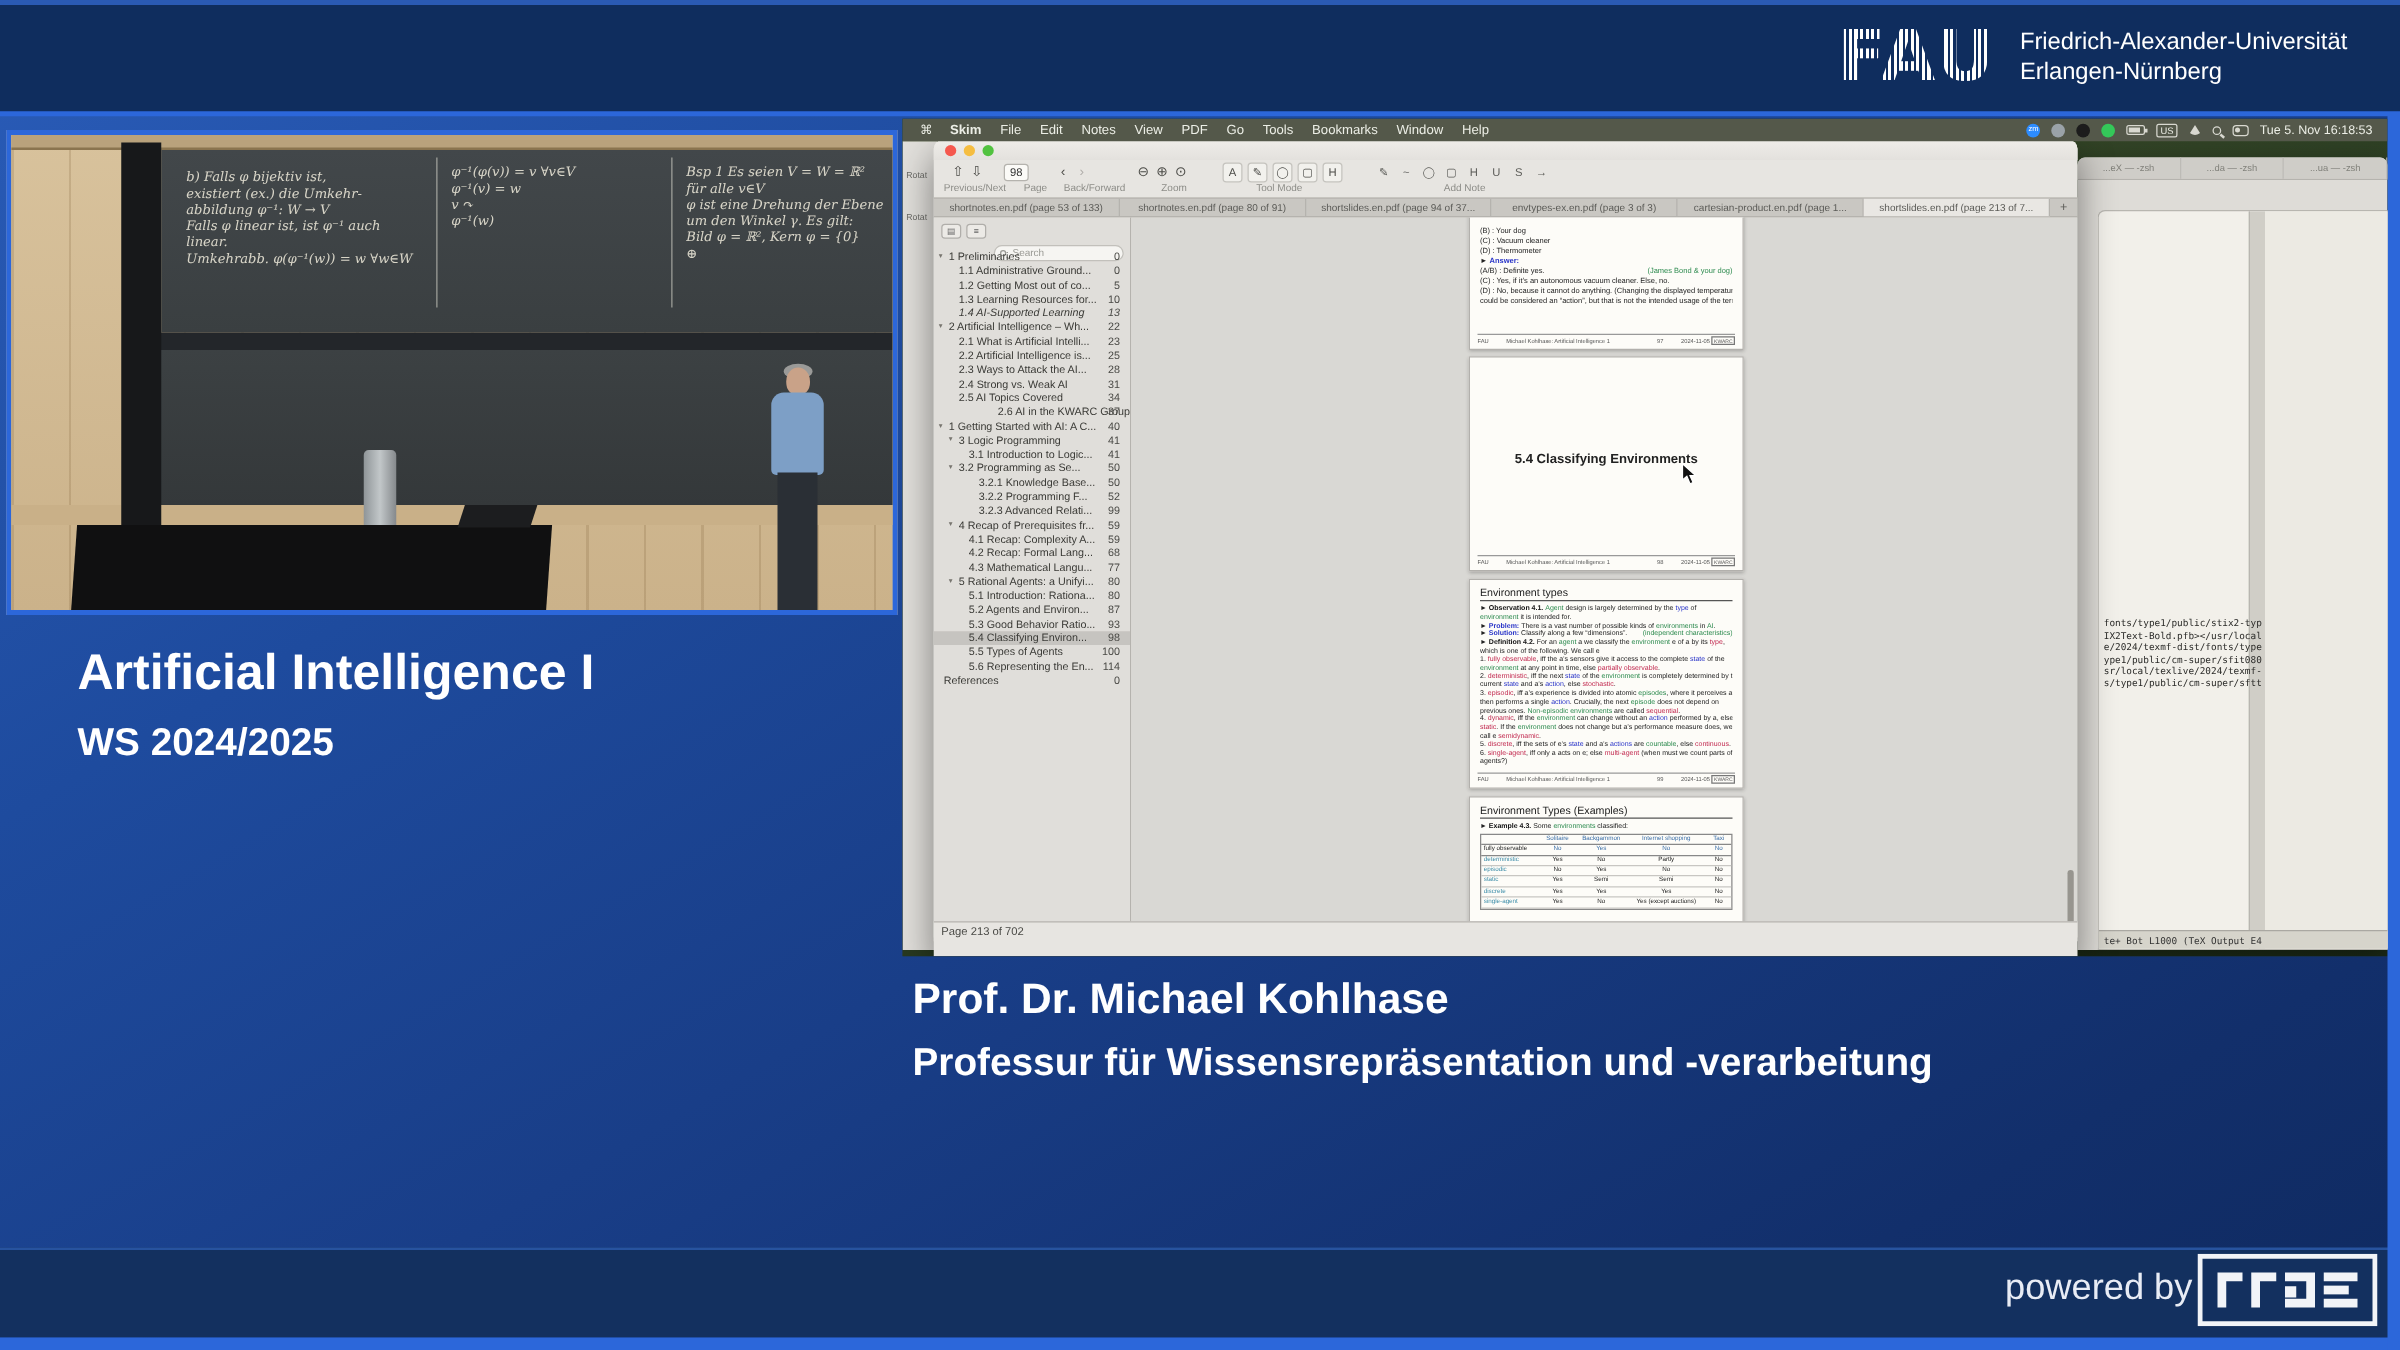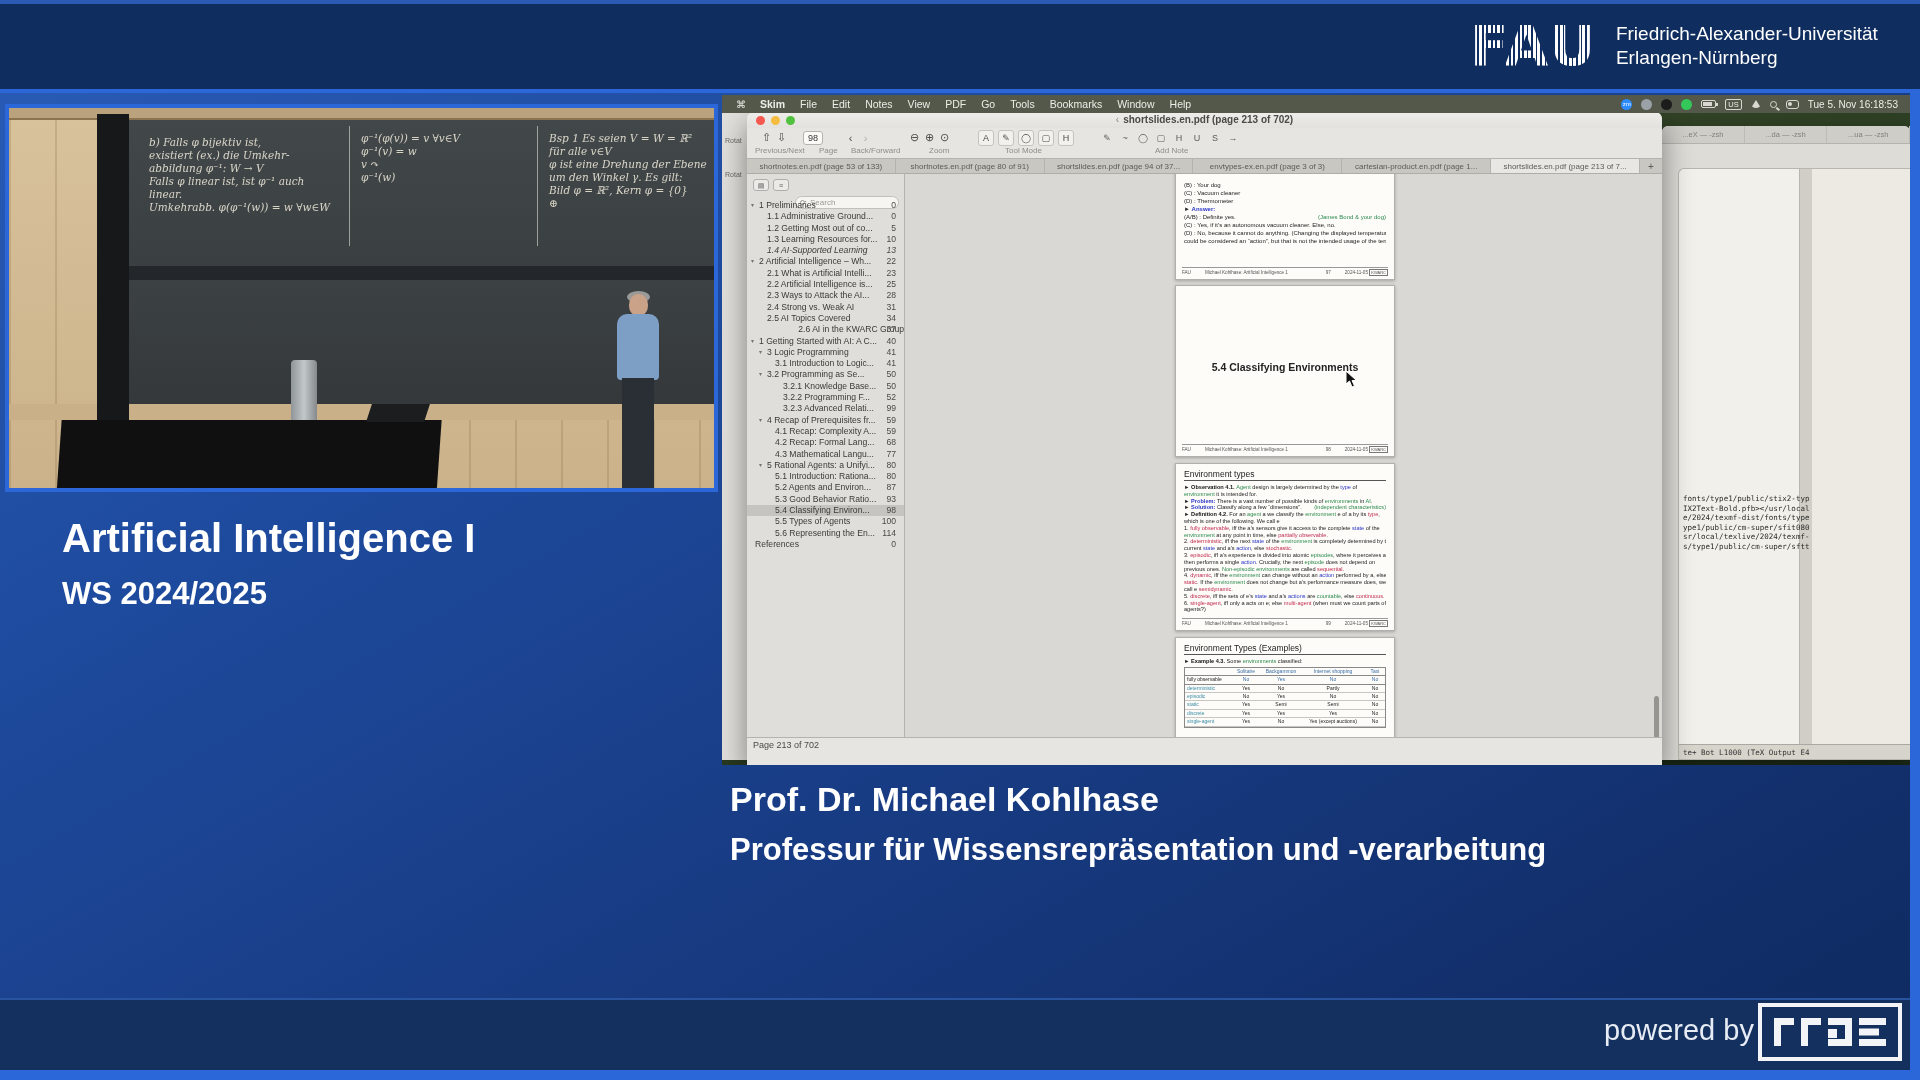--- a/index.html
+++ b/index.html
@@ -253,21 +253,20 @@
         </div>
         <div class="modeline">te+   Bot   L1000   (TeX Output E4</div>
       </div>
     </div>
 
     <div class="skim">
       <div class="titlebar">
         <span class="tl r"></span>
         <span class="tl y"></span>
         <span class="tl g"></span>
-        <div class="wtitle"><span class="bk">‹</span><span>shortslides.en.pdf (page 213 of 702)</span></div>
       </div>
       <div class="toolbar">
         <div class="tb-icons">
           <span class="ic" style="margin-left:12px;">⇧</span>
           <span class="ic">⇩</span>
           <span class="pagebox" style="margin-left:14px;">98</span>
           <span class="ic" style="margin-left:20px;color:#4c4c48;">‹</span>
           <span class="ic" style="color:#b0aeaa;">›</span>
           <span class="ic" style="margin-left:34px;">⊖</span>
           <span class="ic">⊕</span>

